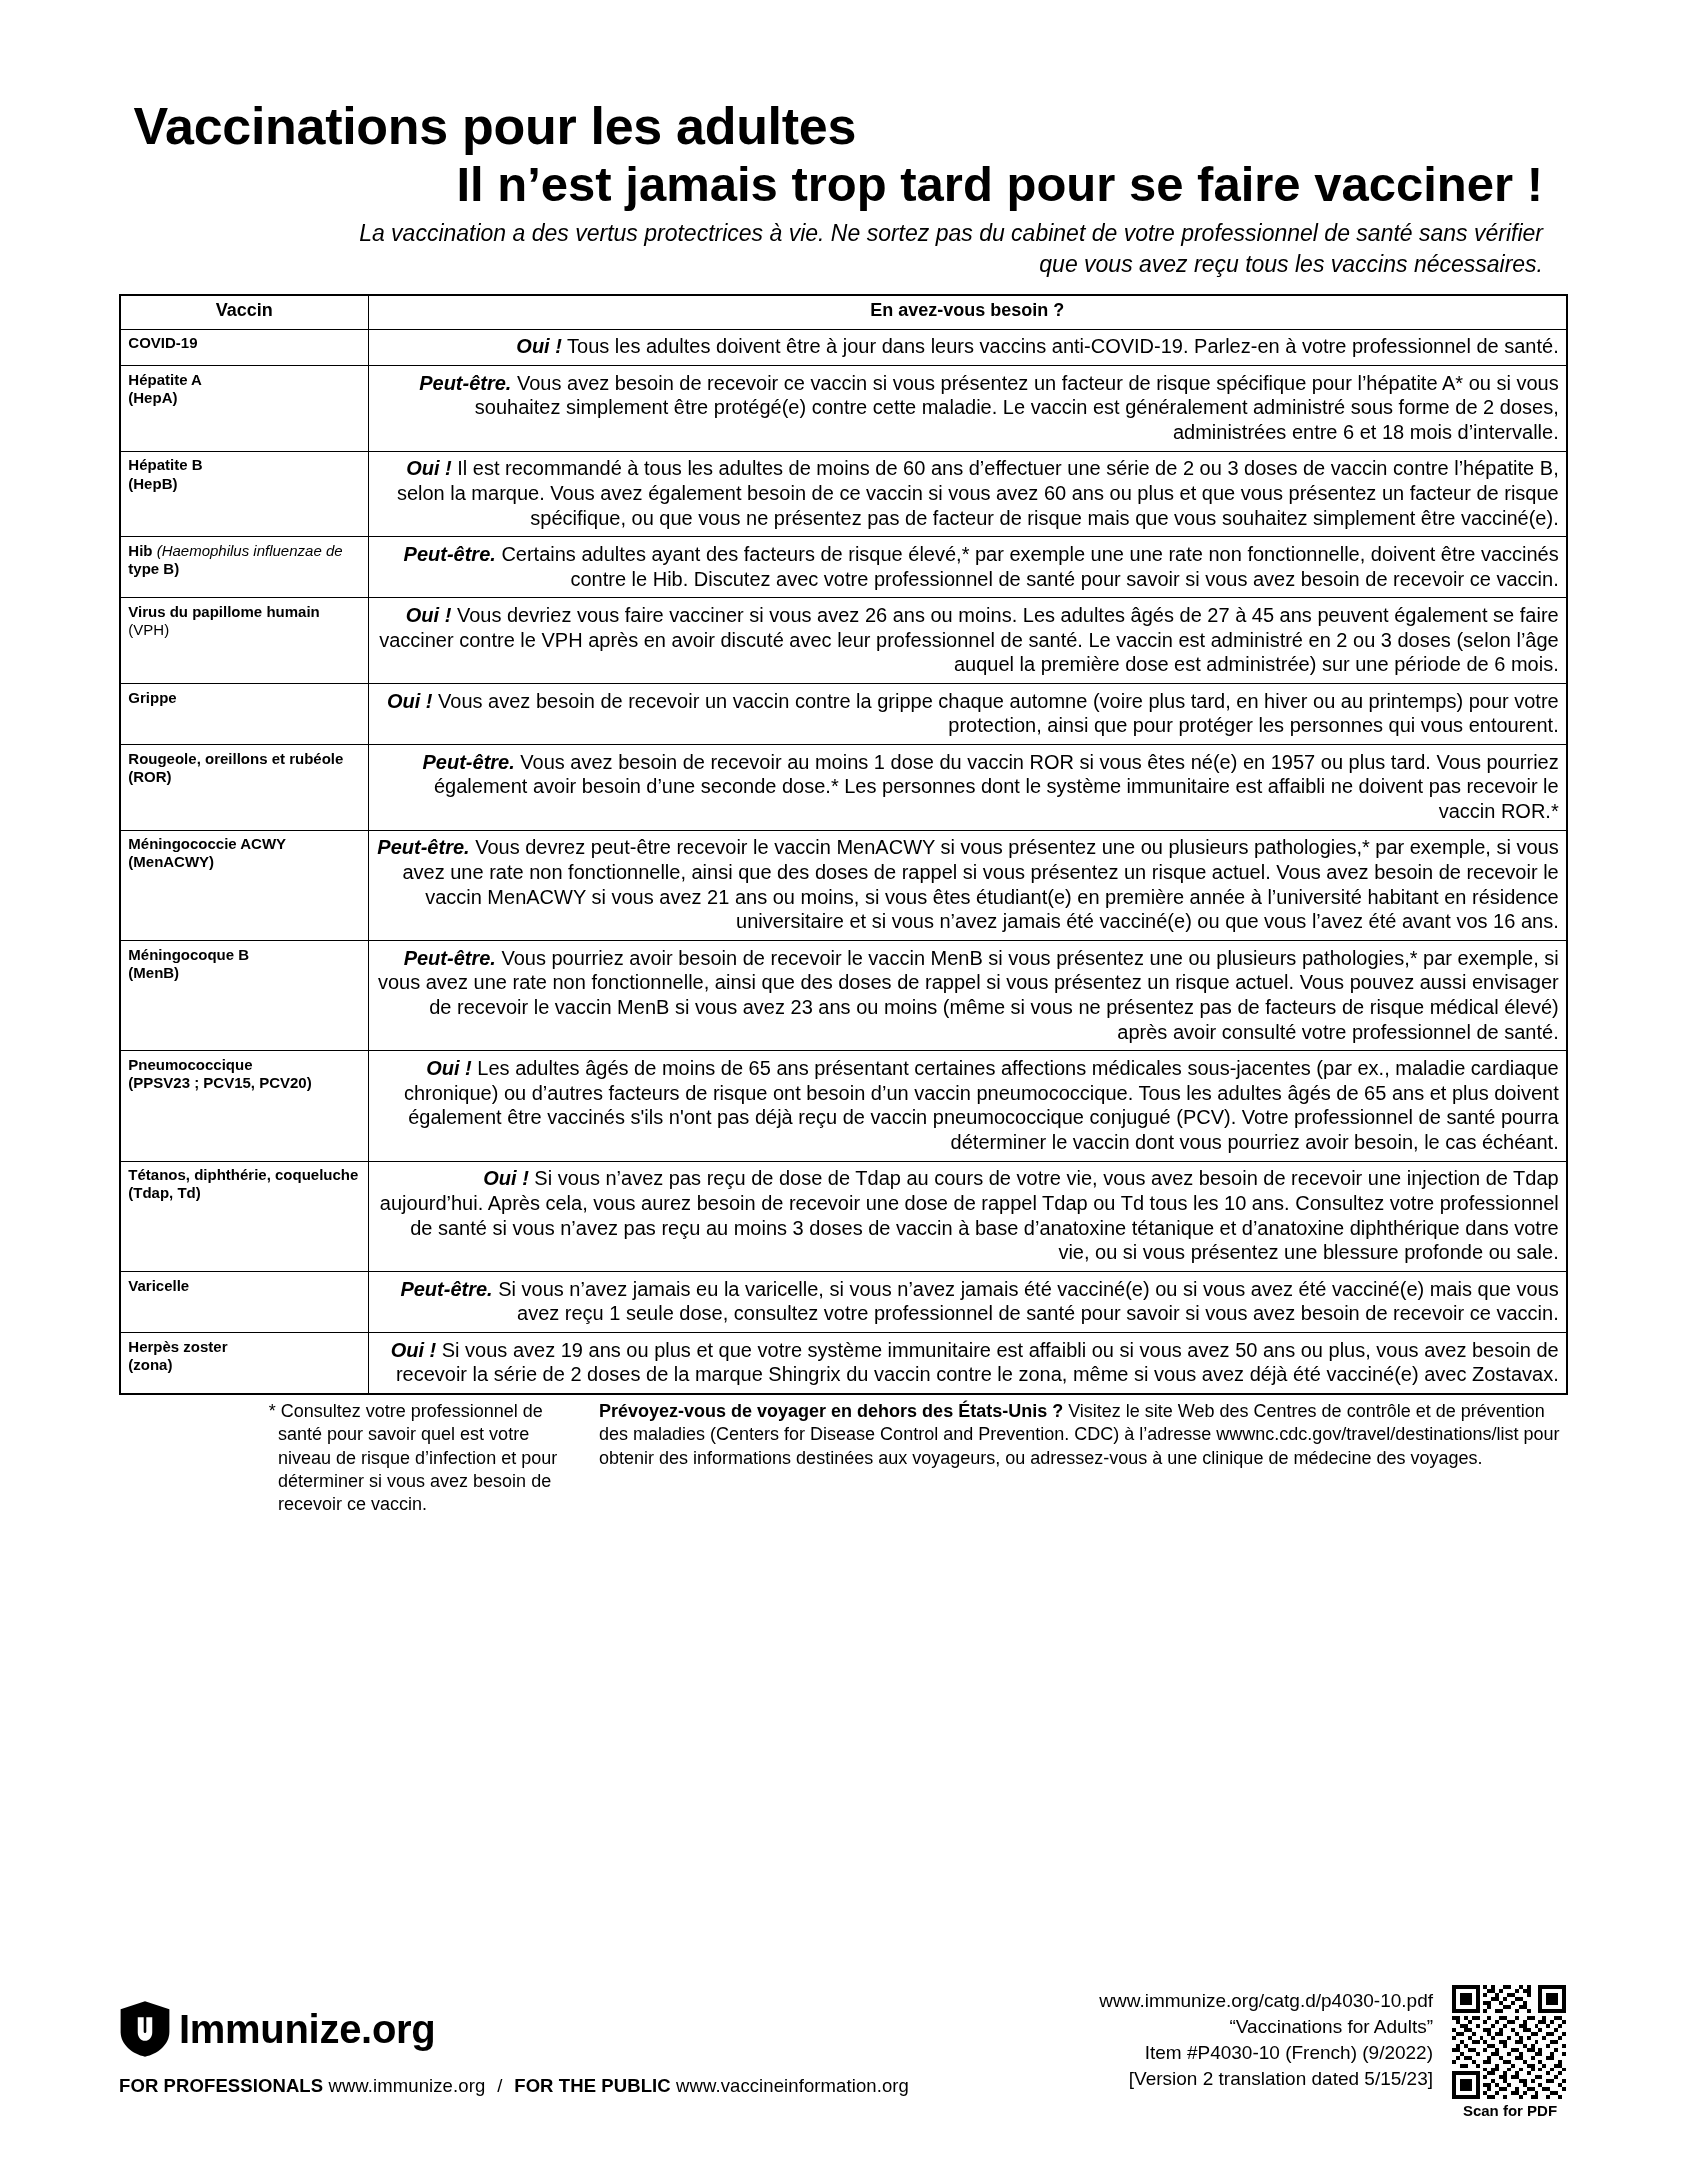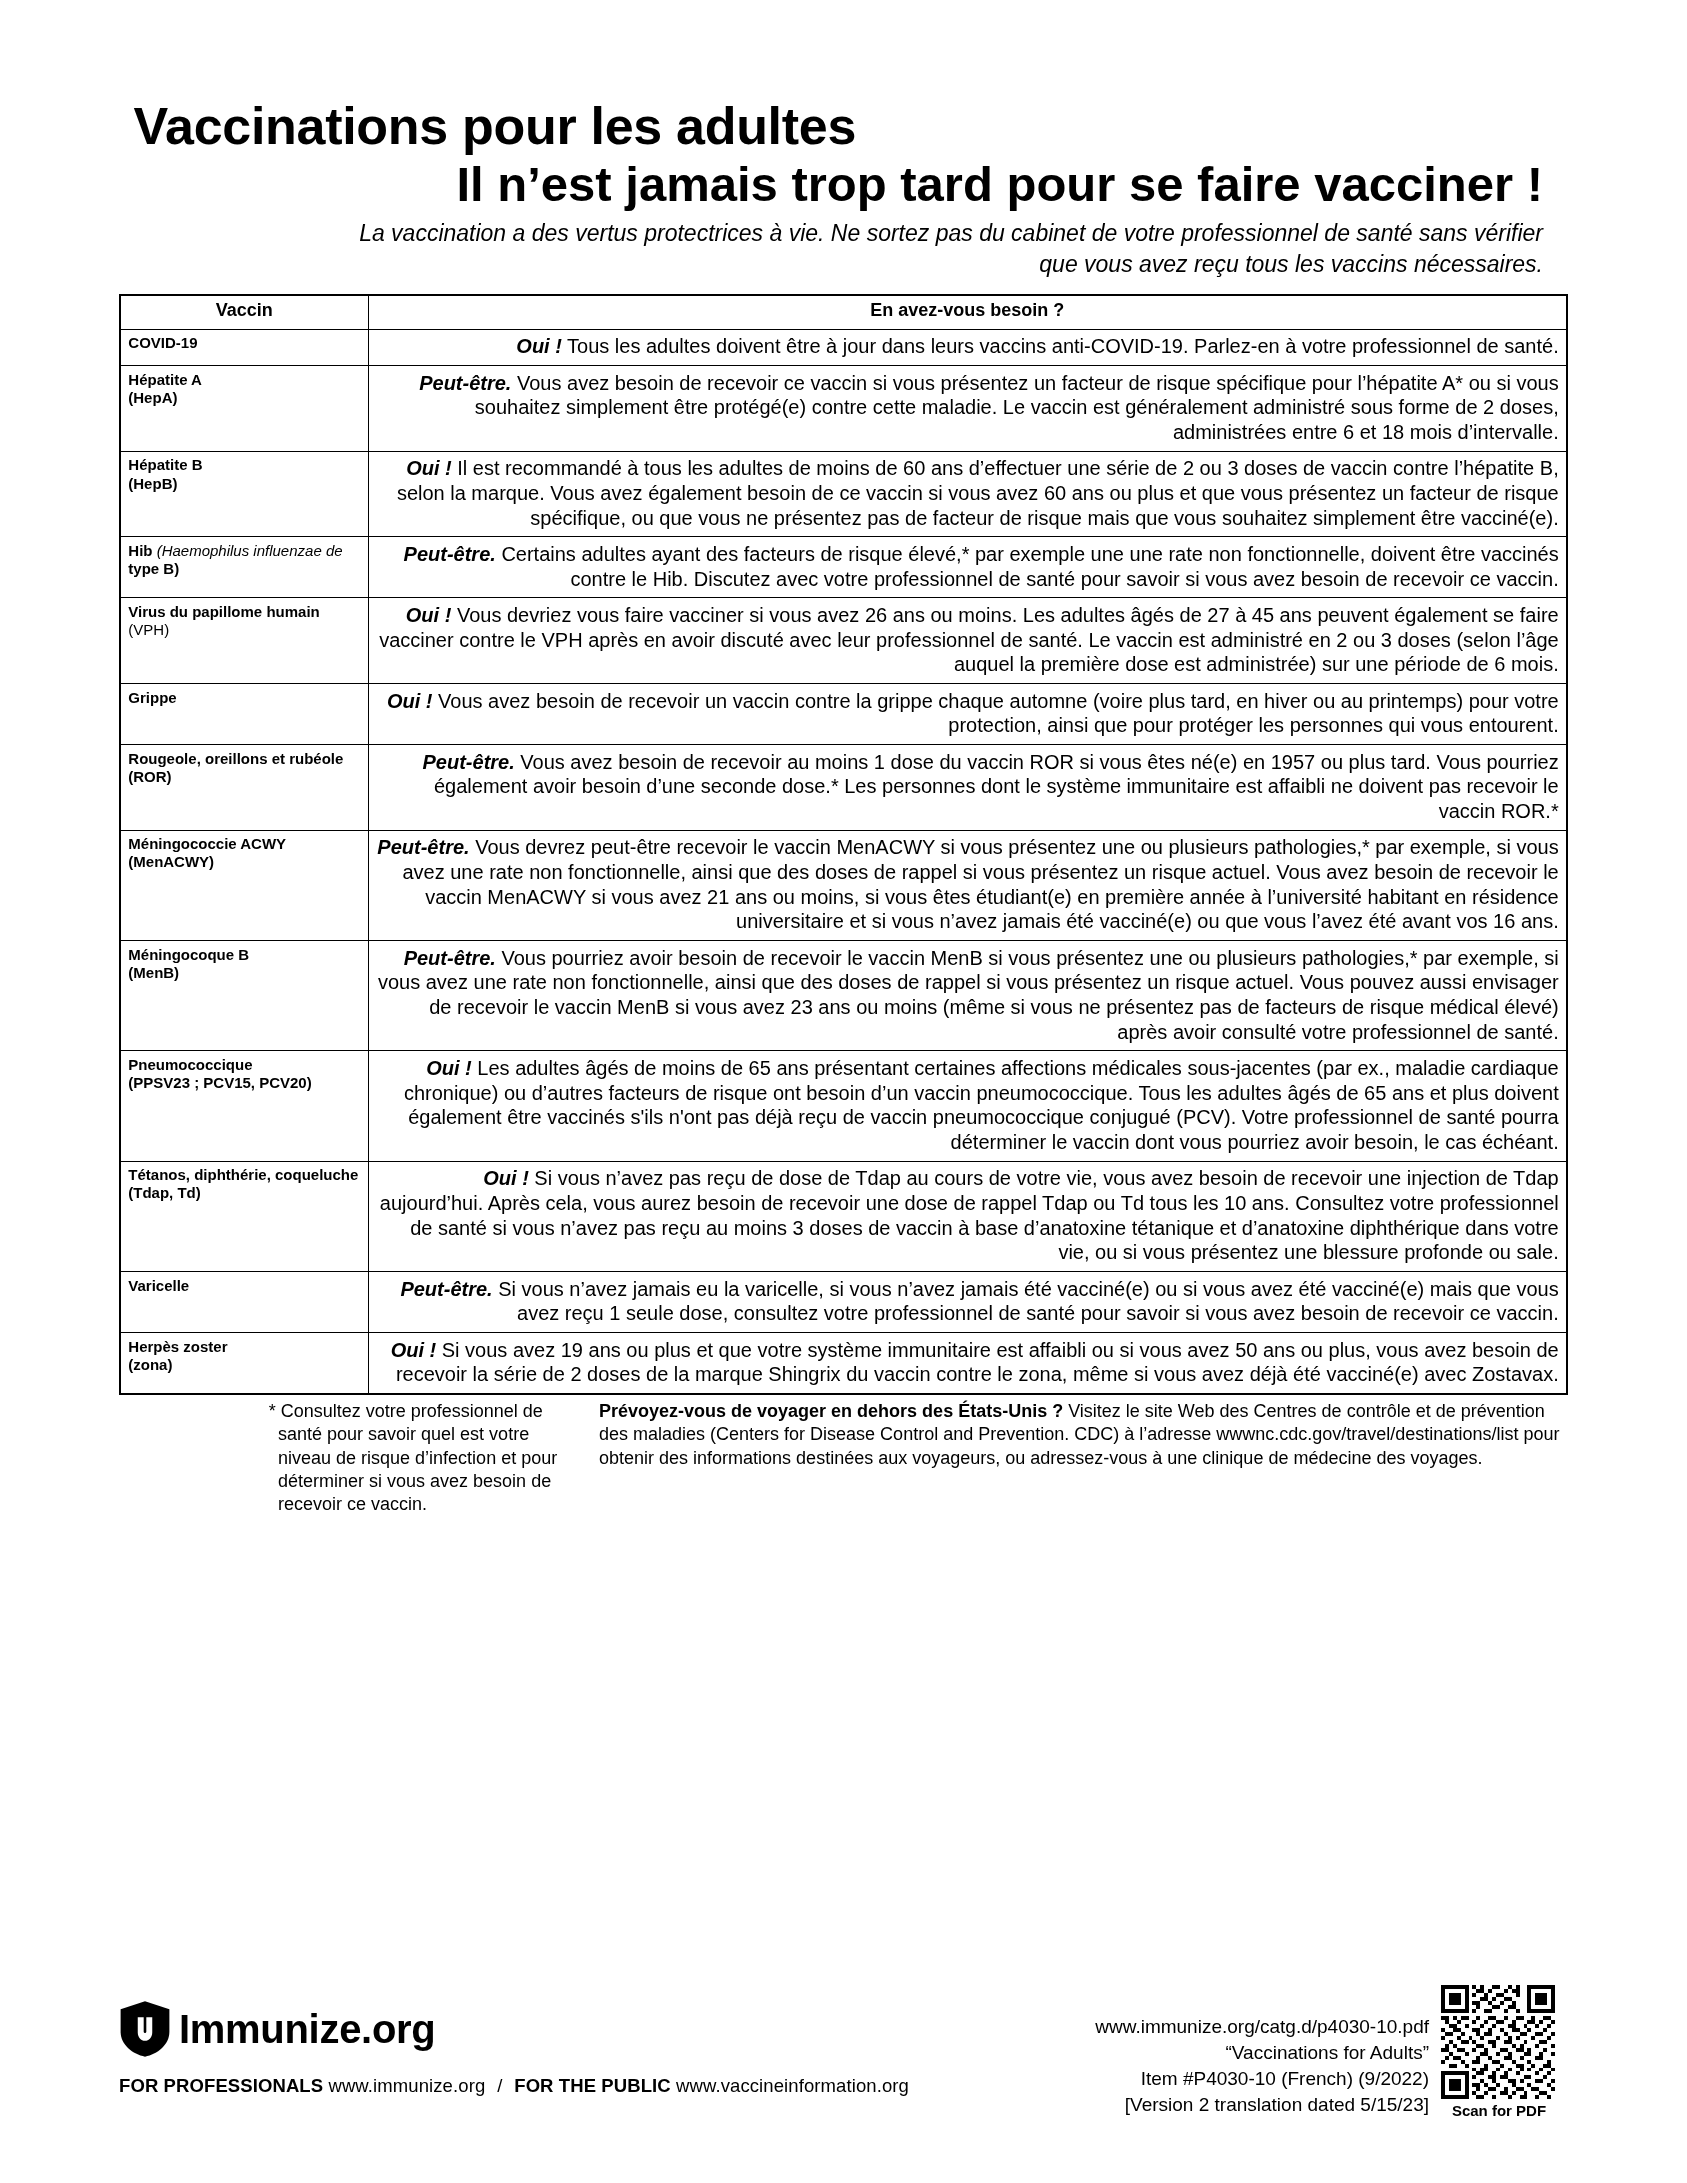--- a/index.html
+++ b/index.html
@@ -136,27 +136,27 @@
   .prorow {
     margin-top: 17px;
     font-size: 18.5px;
     letter-spacing: 0.1px;
   }
   .prorow b { font-weight: bold; }
   .prorow .sep { margin: 0 6.6px; }
 
   .footer-right {
     position: absolute;
-    right: 11px;
+    right: 0;
     top: -4px;
     width: 688px;
     display: flex;
     justify-content: flex-end;
-    align-items: flex-end;
-    gap: 12px;
+    align-items: flex-start;
+    gap: 19px;
   }
   .foot-lines {
     text-align: right;
     font-size: 19px;
     line-height: 1.38;
     padding-top: 2.6px;
   }
   .qr-wrap {
     width: 116px;
     text-align: center;

